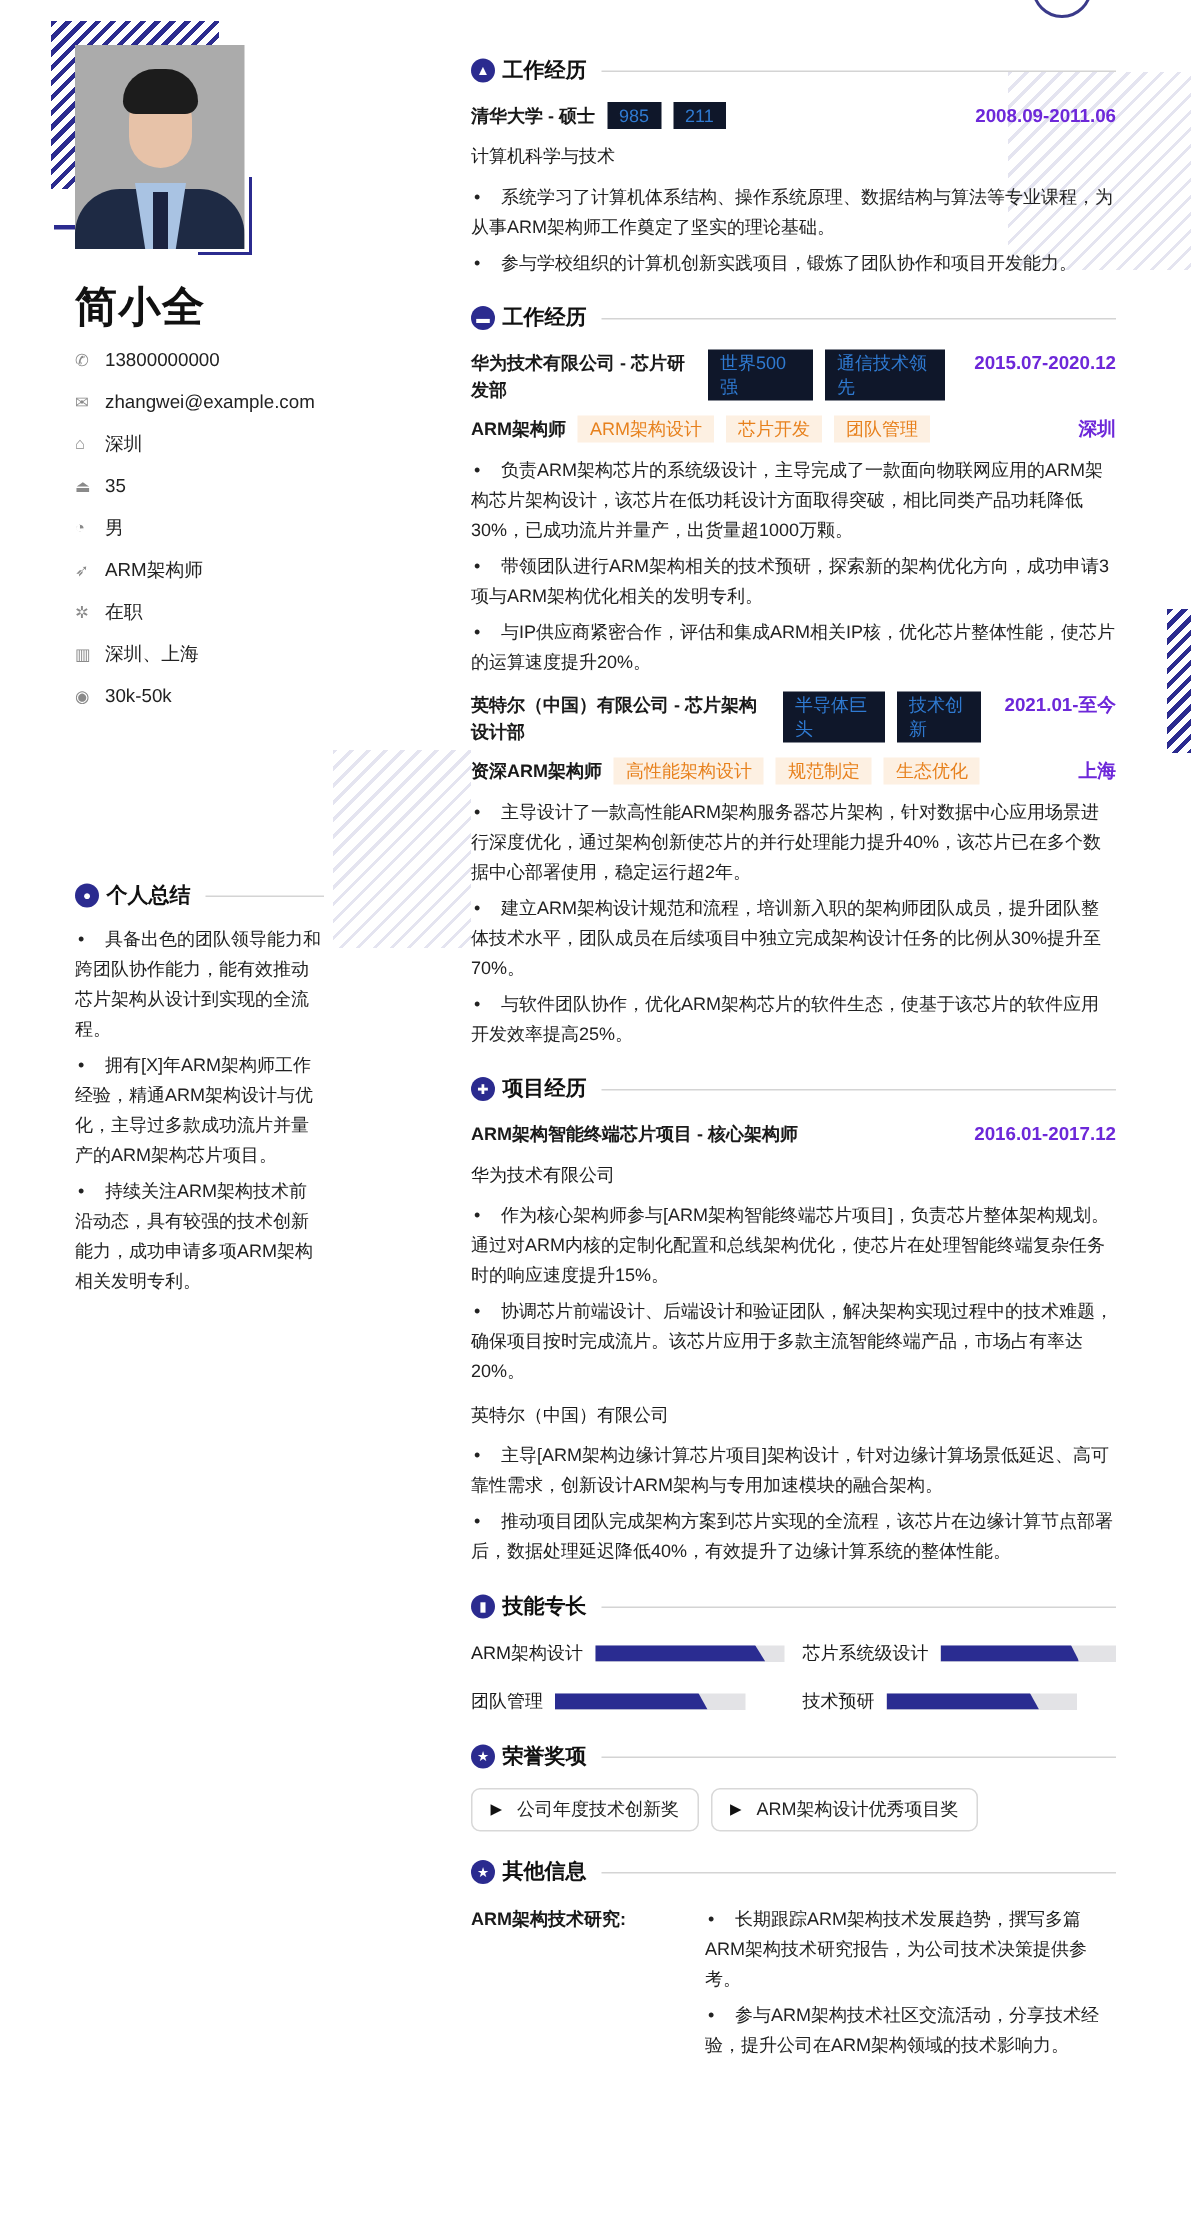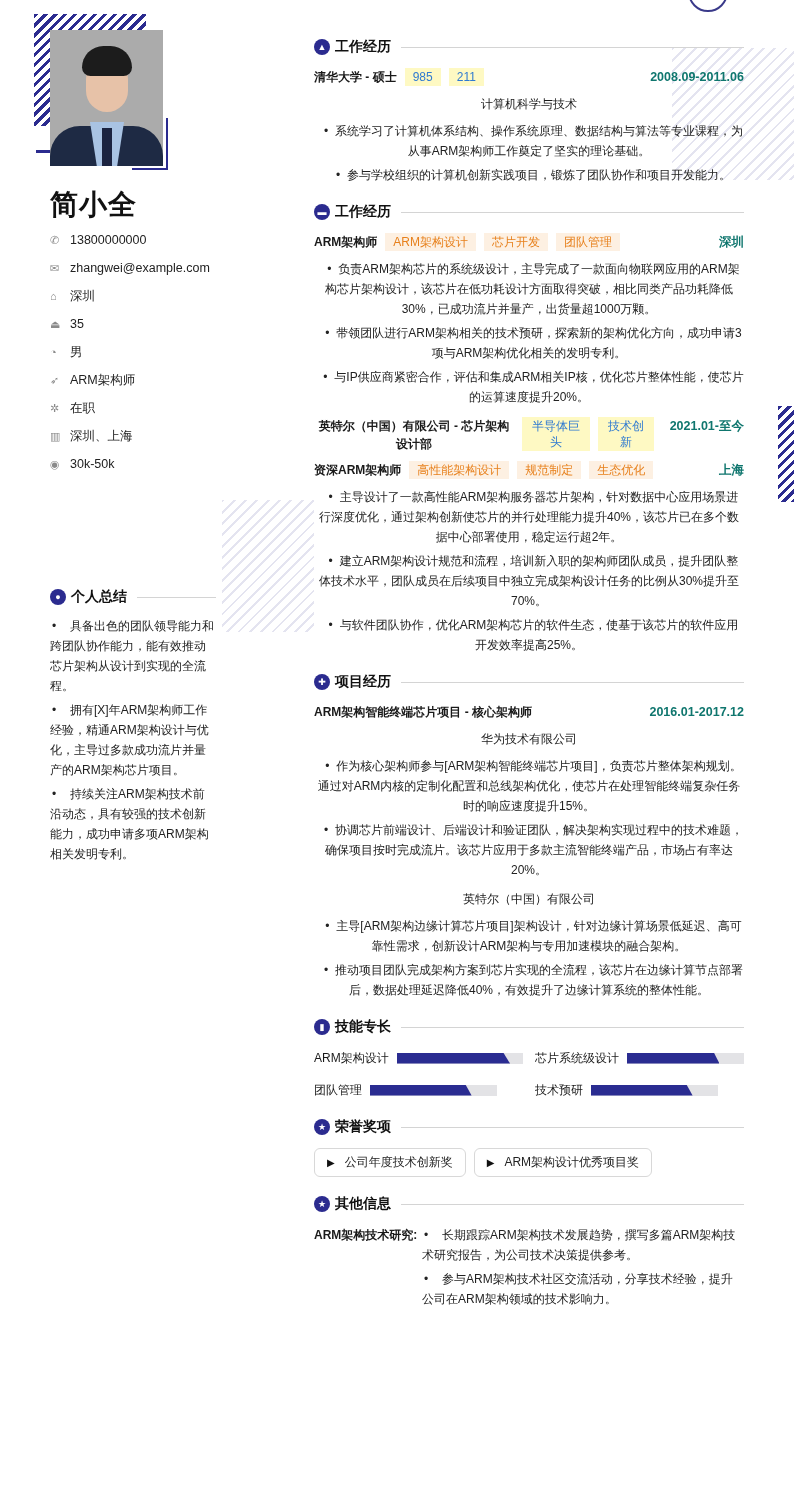--- a/index.html
+++ b/index.html
@@ -48,26 +48,26 @@
   .sec-title { font-size: 14px; font-weight: bold; color: #111; white-space: nowrap; }
   .sec-line { flex: 1; height: 1px; background: #d4d4d4; margin-left: 10px; }
   .summary ul { list-style: none; margin-top: 10px; }
   .summary li { font-size: 12px; line-height: 20px; color: #222; margin-bottom: 4px; position: relative; padding-left: 0; }
   .bullet-text::before { content: "•"; display: inline-block; width: 18px; padding-left: 2px; }
 
   
   .main { position: absolute; left: 314px; top: 38px; width: 430px; }
   .section { margin-bottom: 18px; }
   .main .sec-head { margin-bottom: 12px; }
-  .entry { margin-bottom: 10px; text-align: center; }
+  .entry { margin-bottom: 10px; }
   .row { display: flex; align-items: flex-start; justify-content: space-between; }
   .row-left { display: flex; align-items: flex-start; }
   .title-strong { font-size: 12px; font-weight: bold; color: #1a1a1a; line-height: 18px; }
-  .date { font-size: 12.5px; font-weight: bold; color: #0f766e; white-space: nowrap; line-height: 18px; }
-  .tag-blue { background: #fef9c3; color: #2f7ad1; font-size: 12px; line-height: 16px; padding: 1px 8px; margin-left: 8px; }
+  .date { font-size: 12.5px; font-weight: bold; color: #6d28d9; white-space: nowrap; line-height: 18px; }
+  .tag-blue { background: #0f172a; color: #2f7ad1; font-size: 12px; line-height: 16px; padding: 1px 8px; margin-left: 8px; }
   .tag-orange { background: #fdf0e2; color: #e7801c; font-size: 12px; line-height: 16px; padding: 1px 8px; margin-left: 8px; }
   .sub { font-size: 12px; font-weight: normal; color: #1a1a1a; margin-top: 9px; line-height: 18px; }
   .bullets { list-style: none; margin-top: 8px; }
   .bullets li { font-size: 12px; line-height: 20px; color: #222; margin-bottom: 4px; }
 
   
   .skills { display: grid; grid-template-columns: 221px 209px; row-gap: 12px; }
   .skill { display: flex; align-items: center; height: 20px; }
   .skill-name { font-size: 12px; color: #1a1a1a; margin-right: 8px; white-space: nowrap; }
   .skill-bar { height: 11px; background: #e3e3e6; position: relative; }
@@ -75,21 +75,21 @@
 
   
   .awards { display: flex; gap: 8px; }
   .award {
     display: flex; align-items: center; height: 29px; padding: 0 12px;
     border: 1px solid #d8d8d8; border-radius: 6px; font-size: 12px; color: #222; background: #fff;
   }
   .award .tri { font-size: 10px; margin-right: 10px; color: #111; }
 
   
-  .other { display: flex; }
+  .other { display: flex; gap: 48px; }
   .other-label { font-size: 12px; font-weight: bold; color: #1a1a1a; width: 108px; flex: none; line-height: 20px; }
   .other ul { list-style: none; width: 318px; }
   .other li { font-size: 12px; line-height: 20px; color: #222; margin-bottom: 4px; }
 </style>
 </head>
 <body>
 
 <div class="deco-circle"></div>
 <div class="deco-stripes-light" style="left:672px; top:48px; width:122px; height:132px;"></div>
 <div class="deco-stripes-dark" style="left:778px; top:406px; width:16px; height:96px;"></div>
@@ -188,20 +188,28 @@
   </div>
 
   <div class="section">
     <div class="sec-head">
       <span class="sec-icon">▬</span>
       <span class="sec-title">工作经历</span>
       <span class="sec-line"></span>
     </div>
 
     <div class="entry">
+      <div class="row">
+        <div class="row-left">
+          <span class="title-strong" style="width:150px;">华为技术有限公司 - 芯片研发部</span>
+          <span class="tag-blue" style="width:70px;">世界500强</span>
+          <span class="tag-blue" style="width:80px;">通信技术领先</span>
+        </div>
+        <span class="date">2015.07-2020.12</span>
+      </div>
       <div class="row" style="margin-top:8px;">
         <div class="row-left">
           <span class="title-strong">ARM架构师</span>
           <span class="tag-orange">ARM架构设计</span>
           <span class="tag-orange">芯片开发</span>
           <span class="tag-orange">团队管理</span>
         </div>
         <span class="date">深圳</span>
       </div>
       <ul class="bullets">

